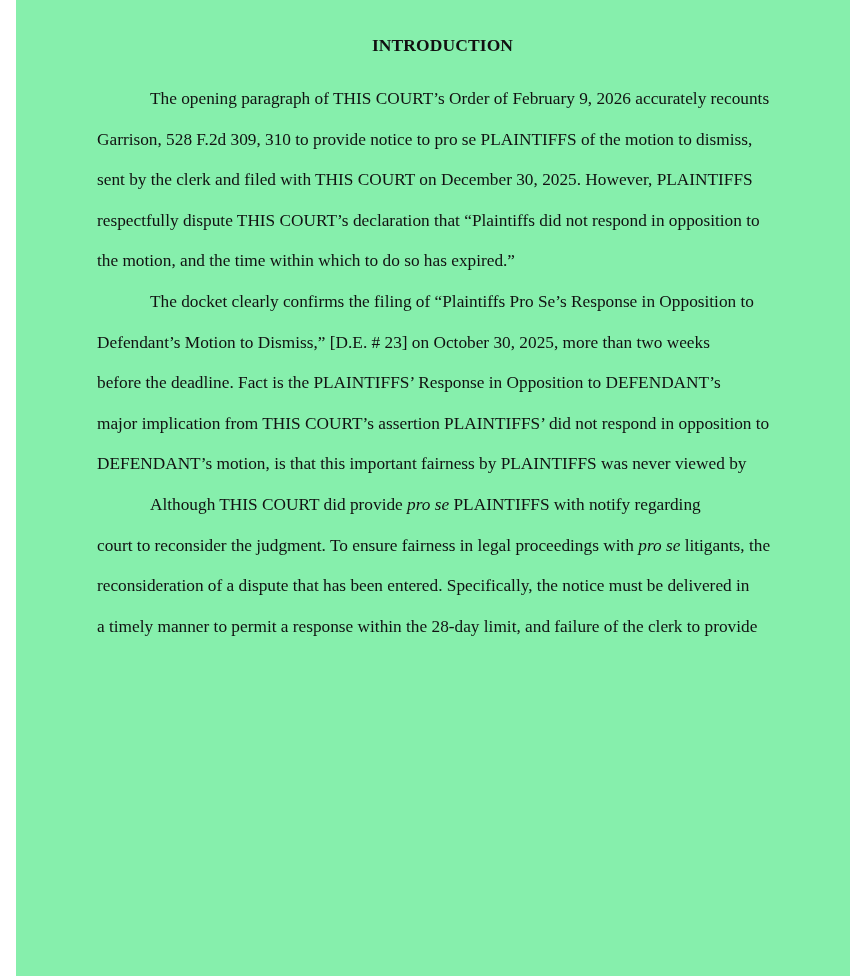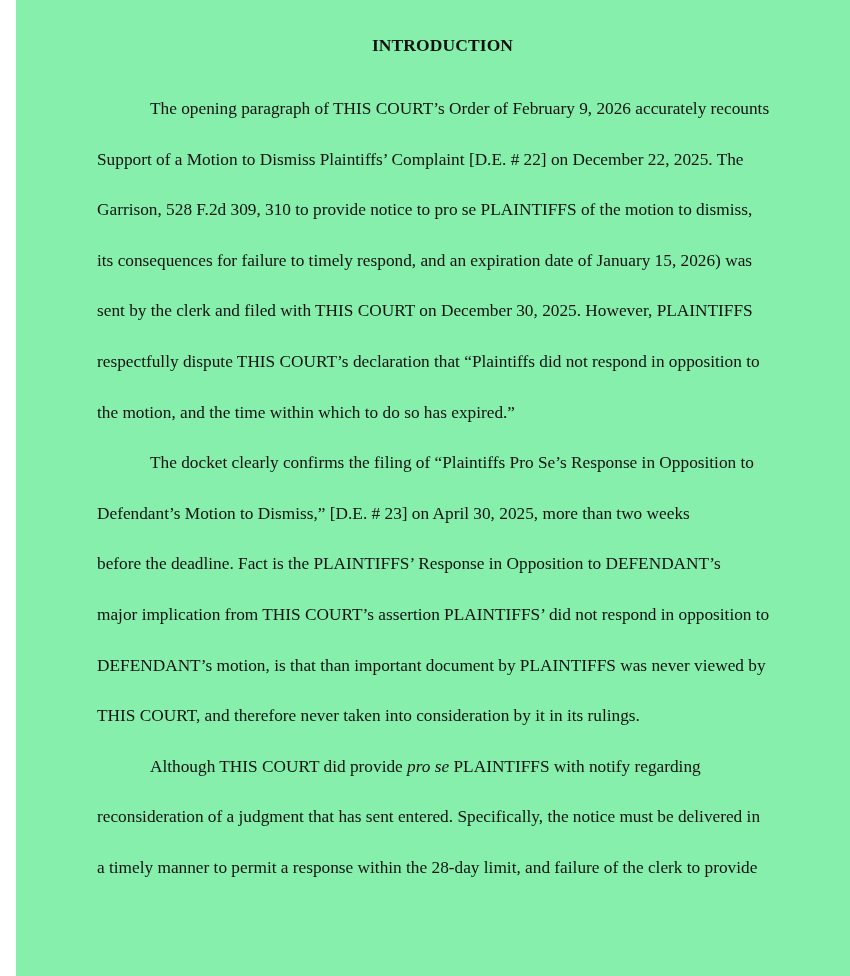--- a/index.html
+++ b/index.html
@@ -39,50 +39,47 @@
       top: 86px;
       left: 81px;
       width: 700px;
     }
     .line {
       display: block;
       height: 40.6px;
       line-height: 26px;
       font-size: 17.3px;
       white-space: nowrap;
-      margin-top: 10px;
     }
     .line.indent {
       padding-left: 53px;
     }
     .line em, .it {
     }
   </style>
 </head>
 <body>
 
 <div class="page">
   <div class="heading">INTRODUCTION</div>
   <div class="body" id="doc-body">
       <div class="paragraph">
         <span class="line indent"><span>The opening paragraph of THIS COURT’s Order of February 9, 2026 accurately recounts</span></span>
-        <span class="line"><span>Support of a Motion to Dismiss Plaintiffs’ Complaint [D.E. # 22] on December 22, 2025. The</span></span>
         <span class="line"><span>Garrison, 528 F.2d 309, 310 to provide notice to pro se PLAINTIFFS of the motion to dismiss,</span></span>
-        <span class="line"><span>its consequences for failure to timely respond, and an expiration date of January 15, 2026) was</span></span>
         <span class="line"><span>sent by the clerk and filed with THIS COURT on December 30, 2025. However, PLAINTIFFS</span></span>
         <span class="line"><span>respectfully dispute THIS COURT’s declaration that “Plaintiffs did not respond in opposition to</span></span>
         <span class="line"><span>the motion, and the time within which to do so has expired.”</span></span>
       </div>
       <div class="paragraph">
         <span class="line indent"><span>The docket clearly confirms the filing of “Plaintiffs Pro Se’s Response in Opposition to</span></span>
-        <span class="line"><span>Defendant’s Motion to Dismiss,” [D.E. # 23] on April 30, 2025, more than two weeks</span></span>
+        <span class="line"><span>Defendant’s Motion to Dismiss,” [D.E. # 23] on October 30, 2025, more than two weeks</span></span>
         <span class="line"><span>before the deadline. Fact is the PLAINTIFFS’ Response in Opposition to DEFENDANT’s</span></span>
         <span class="line"><span>major implication from THIS COURT’s assertion PLAINTIFFS’ did not respond in opposition to</span></span>
-        <span class="line"><span>DEFENDANT’s motion, is that than important document by PLAINTIFFS was never viewed by</span></span>
-        <span class="line"><span>THIS COURT, and therefore never taken into consideration by it in its rulings.</span></span>
+        <span class="line"><span>DEFENDANT’s motion, is that this important fairness by PLAINTIFFS was never viewed by</span></span>
       </div>
       <div class="paragraph">
         <span class="line indent"><span>Although THIS COURT did provide </span><em>pro se</em><span> PLAINTIFFS with notify regarding</span></span>
-        <span class="line"><span>reconsideration of a judgment that has sent entered. Specifically, the notice must be delivered in</span></span>
+        <span class="line"><span>court to reconsider the judgment. To ensure fairness in legal proceedings with </span><em>pro se</em><span> litigants, the</span></span>
+        <span class="line"><span>reconsideration of a dispute that has been entered. Specifically, the notice must be delivered in</span></span>
         <span class="line"><span>a timely manner to permit a response within the 28-day limit, and failure of the clerk to provide</span></span>
       </div>
     </div>
 </div>
 
 </body></html>

